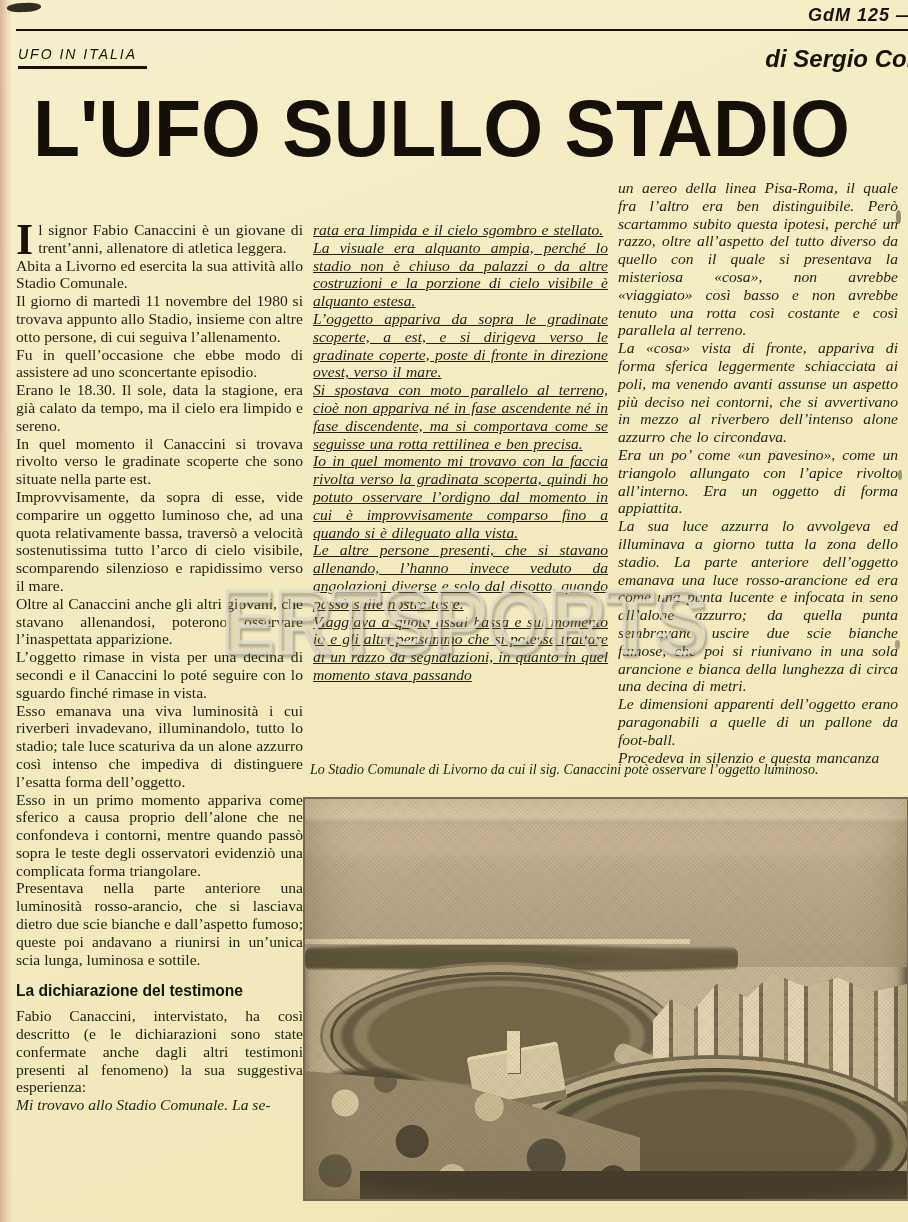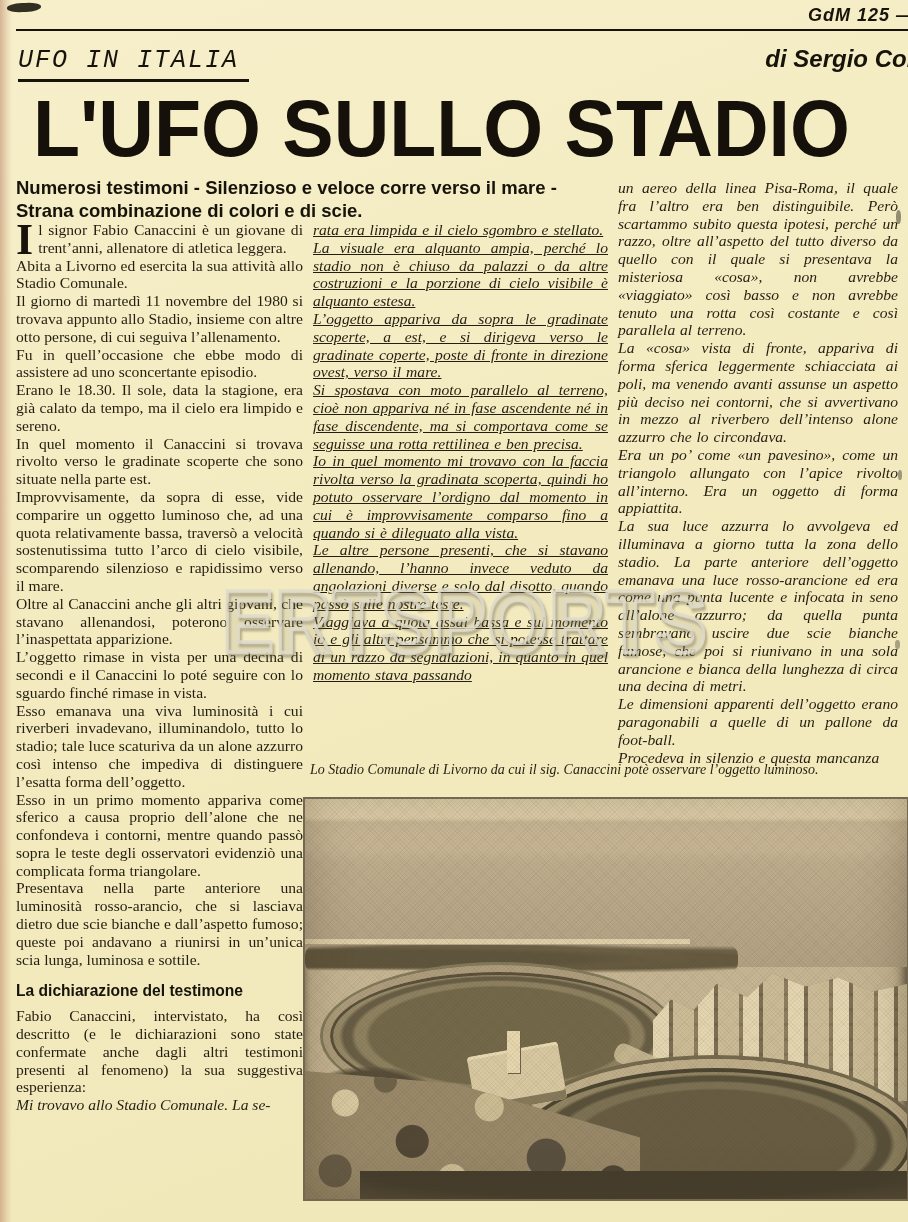--- a/index.html
+++ b/index.html
@@ -20,22 +20,22 @@
   .smudge.s2{left:896px;top:210px;width:5px;height:14px;opacity:.45;}
   .smudge.s3{left:898px;top:470px;width:4px;height:10px;opacity:.4;}
   .smudge.s4{left:895px;top:640px;width:5px;height:9px;opacity:.35;}
 
   
   .rule-top{position:absolute;left:16px;right:12px;top:29px;height:2px;background:#17130b;}
   .issue{position:absolute;right:16px;top:5px;
     font-family:"Liberation Sans",sans-serif;font-style:italic;font-weight:bold;
     font-size:18px;letter-spacing:1px;color:#17130b;}
   .section{position:absolute;left:18px;top:46px;
-    font-family:Liberation Mono, monospace;font-style:italic;
-    font-size:25px;letter-spacing:2px;color:#17130b;
+    font-family:Liberation Sans, sans-serif;font-style:italic;
+    font-size:14px;letter-spacing:2px;color:#17130b;
     border-bottom:3px solid #17130b;padding:0 10px 4px 0;}
   .byline{position:absolute;right:12px;top:45px;
     font-family:"Liberation Sans",sans-serif;font-style:italic;font-weight:bold;
     font-size:24px;color:#17130b;}
   .title{position:absolute;left:33px;top:88px;
     font-family:"Liberation Sans",sans-serif;font-weight:bold;
     font-size:77px;line-height:1;letter-spacing:0px;white-space:nowrap;
     color:#15110a;transform:scale(1.0,1.04);transform-origin:left top;}
   .deck{position:absolute;left:16px;top:176px;width:588px;
     font-family:"Liberation Sans",sans-serif;font-weight:bold;
@@ -140,21 +140,20 @@
   <div class="smudge s1"></div>
   <div class="smudge s2"></div>
   <div class="smudge s3"></div>
   <div class="smudge s4"></div>
 
   <div class="issue">GdM 125 — 7</div>
   <div class="rule-top"></div>
   <div class="section">UFO IN ITALIA</div>
   <div class="byline">di Sergio Conti</div>
   <h1 class="title" style="margin:0;">L'UFO SULLO STADIO</h1>
-  <div class="deck">Numerosi testimoni - Silenzioso e veloce corre verso il mare - Strana combinazione di colori e di scie.</div>
 
   <div class="col col-left">
     <p><span class="dropcap">I</span><span>l signor Fabio Canaccini è un giovane di trent’anni, allenatore di atletica leggera.</span></p>
     <p>Abita a Livorno ed esercita la sua attività allo Stadio Comunale.</p>
     <p>Il giorno di martedì 11 novembre del 1980 si trovava appunto allo Stadio, insieme con altre otto persone, di cui seguiva l’allenamento.</p>
     <p>Fu in quell’occasione che ebbe modo di assistere ad uno sconcertante episodio.</p>
     <p>Erano le 18.30. Il sole, data la stagione, era già calato da tempo, ma il cielo era limpido e sereno.</p>
     <p>In quel momento il Canaccini si trovava rivolto verso le gradinate scoperte che sono situate nella parte est.</p>
     <p>Improvvisamente, da sopra di esse, vide comparire un oggetto luminoso che, ad una quota relativamente bassa, traversò a velocità sostenutissima tutto l’arco di cielo visibile, scomparendo silenzioso e rapidissimo verso il mare.</p>
     <p>Oltre al Canaccini anche gli altri giovani, che stavano allenandosi, poterono osservare l’inaspettata apparizione.</p>

